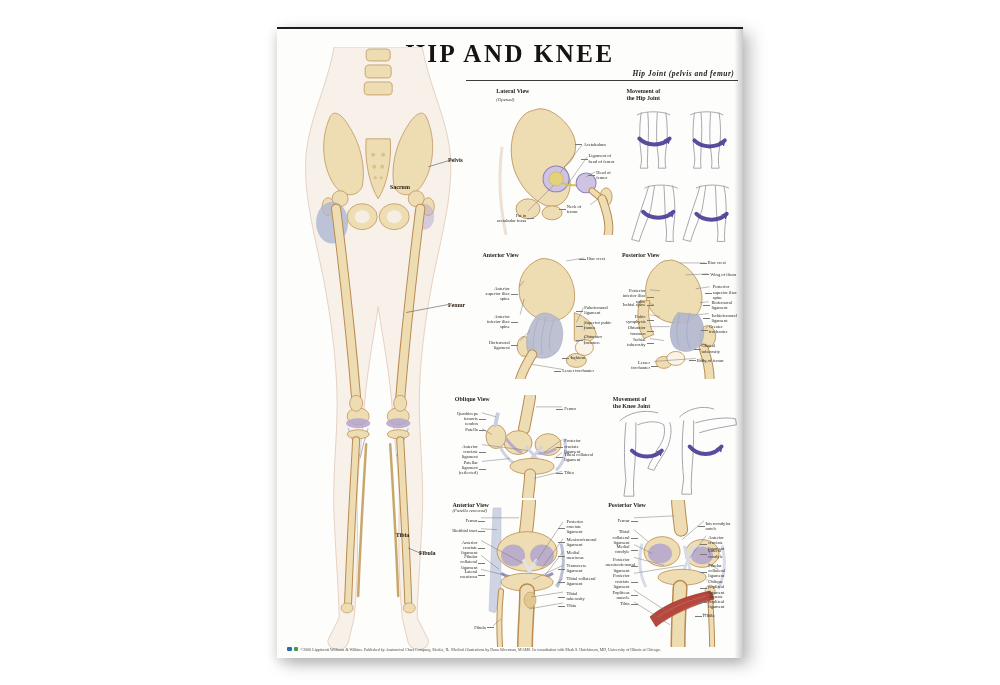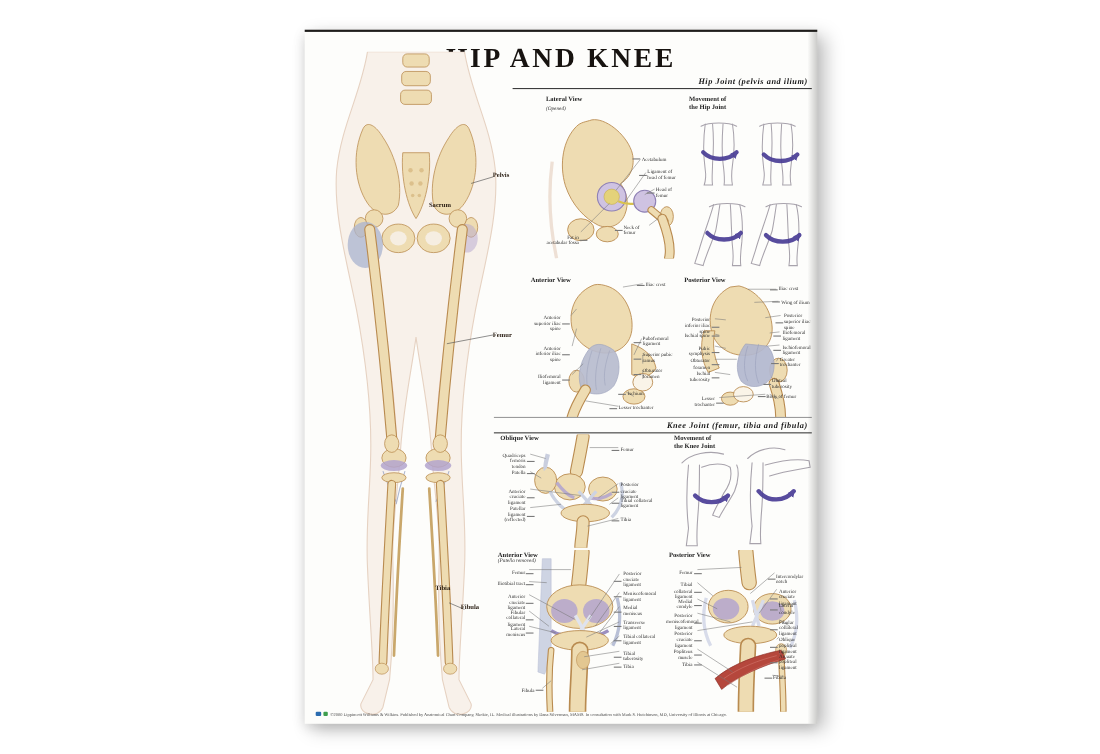--- a/index.html
+++ b/index.html
@@ -145,21 +145,21 @@
             <path d="M140,508 L126,502"></path>
         </g>
       </svg>
     <span class="lbl b" style="left: 86%; top: 18.3%;">Pelvis</span>
         <span class="lbl b" style="left: 56%; top: 22.8%;">Sacrum</span>
         <span class="lbl b" style="left: 86%; top: 42.3%;">Femur</span>
         <span class="lbl b" style="left: 59%; top: 80.4%;">Tibia</span>
         <span class="lbl b" style="left: 71%; top: 83.4%;">Fibula</span>
       </div>
 
-    <div class="sec-header" style="left:40.5%;top:6.3%;width:58.5%">Hip Joint (pelvis and ilium)</div>
+    <div class="sec-header" style="left:40.5%;top:6.3%;width:58.5%">Hip Joint (pelvis and femur)</div>
 
     <div class="panel" style="left:46.5%;top:9.2%;width:27.5%;height:23.5%">
       <div class="ptitle">Lateral View</div>
       <div class="psub">(Opened)</div>
       <svg class="art" viewBox="0 0 128 148" preserveAspectRatio="none">
         <path d="M8,60 C4,90 6,120 12,148" stroke="#eee0d5" stroke-width="3" fill="none"></path>
         <g fill="#eedcb2" stroke="#b98b50" stroke-width=".8">
           <path d="M30,28 C18,40 14,62 20,82 C26,100 38,112 50,118 C60,122 70,118 74,108 C78,98 76,88 70,80 C80,74 84,62 80,50 C74,34 56,20 44,22 C38,24 34,24 30,28 Z"></path>
           <ellipse cx="34" cy="122" rx="12" ry="10"></ellipse>
           <ellipse cx="58" cy="126" rx="10" ry="7"></ellipse>
@@ -288,21 +288,20 @@
         <span class="lbl l" style="left: 72%; top: 7%; width: 26px;">Iliac crest</span>
         <span class="lbl l" style="left: 74%; top: 16%; width: 26px;">Wing of ilium</span>
         <span class="lbl l" style="left: 76%; top: 26%; width: 26px;">Posterior superior iliac spine</span>
         <span class="lbl l" style="left: 75%; top: 38%; width: 26px;">Iliofemoral ligament</span>
         <span class="lbl l" style="left: 75%; top: 48%; width: 26px;">Ischiofemoral ligament</span>
         <span class="lbl l" style="left: 73%; top: 57%; width: 26px;">Greater trochanter</span>
         <span class="lbl l" style="left: 67%; top: 72%; width: 28px;">Gluteal tuberosity</span>
         <span class="lbl l" style="left: 63%; top: 83%; width: 28px;">Body of femur</span>
       </div>
 
-    <div class="sec-header knee" style="left:37%;top:55.6%;width:62%">Knee Joint (femur, tibia and fibula)</div>
 
     <div class="panel" style="left:37.5%;top:58.2%;width:33.5%;height:16.4%">
       <div class="ptitle">Oblique View</div>
       <svg class="art" viewBox="0 0 156 104" preserveAspectRatio="none">
         <path d="M78,2 C76,14 74,24 72,34" stroke="#b98b50" stroke-width="12" stroke-linecap="round" fill="none"></path>
         <path d="M78,2 C76,14 74,24 72,34" stroke="#eedcb2" stroke-width="10" stroke-linecap="round" fill="none"></path>
         <g fill="#eedcb2" stroke="#b98b50" stroke-width=".8">
           <ellipse cx="66" cy="48" rx="14" ry="12"></ellipse>
             <ellipse cx="96" cy="50" rx="13" ry="11"></ellipse>
           <ellipse cx="44" cy="42" rx="10" ry="12"></ellipse>

